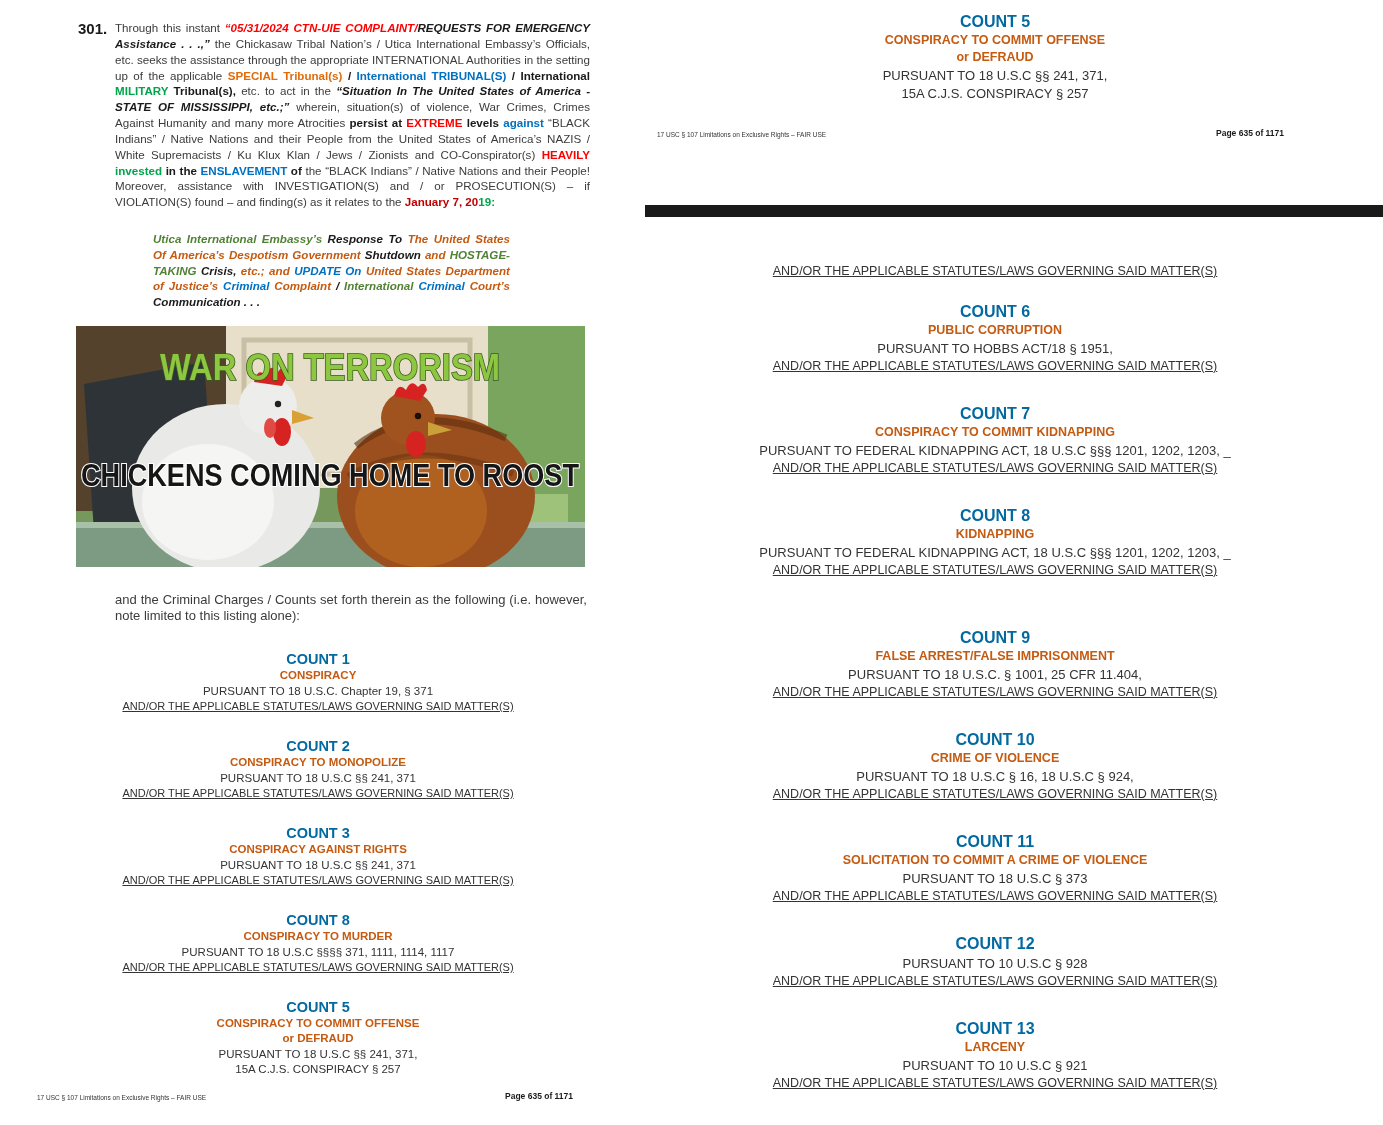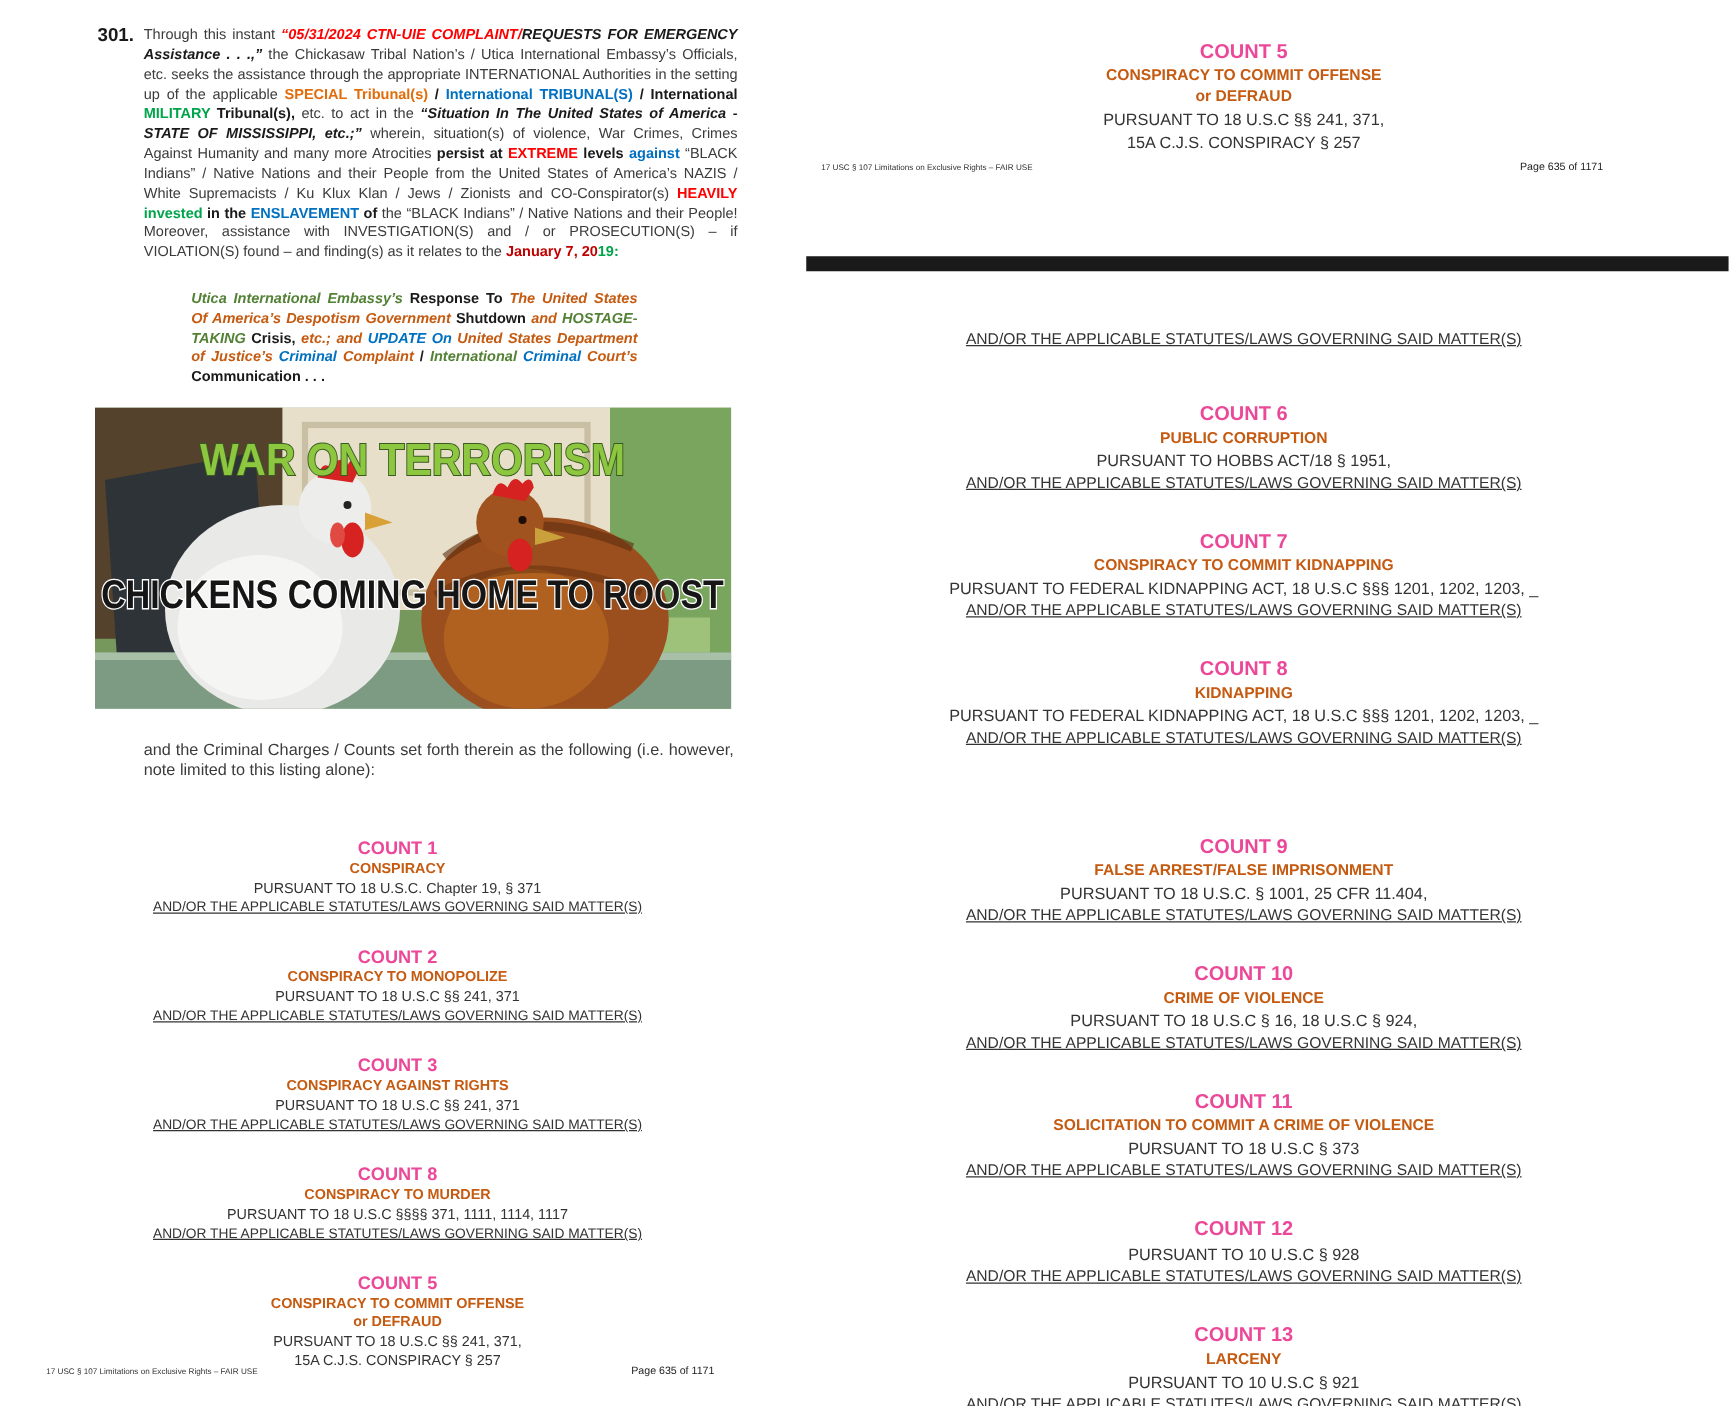--- a/index.html
+++ b/index.html
@@ -20,53 +20,53 @@
   
   .seg-plain{color:#3b3b3b;}
   .seg-b{color:#1a1a1a;font-weight:bold;}
   .seg-bi{color:#1a1a1a;font-weight:bold;font-style:italic;}
   .seg-red-bi{color:#ff0000;font-weight:bold;font-style:italic;}
   .seg-red-b{color:#ff0000;font-weight:bold;}
   .seg-orange-b{color:#e36c0a;font-weight:bold;}
   .seg-blue-b{color:#0070c0;font-weight:bold;}
   .seg-green-b{color:#00a44a;font-weight:bold;}
   .seg-darkred-b{color:#c00000;font-weight:bold;}
-  .seg-black-bi{color:#1a1a1a;font-weight:bold;}
+  .seg-black-bi{color:#1a1a1a;font-weight:bold;font-style:italic;}
   .seg-green-bi{color:#538135;font-weight:bold;font-style:italic;}
   .seg-orange-bi{color:#c55a11;font-weight:bold;font-style:italic;}
   .seg-blue-bi{color:#0070c0;font-weight:bold;font-style:italic;}
 
   .quote-block{position:absolute;left:153px;top:231px;width:357px;
     font-size:11.6px;line-height:15.8px;text-align:justify;}
 
   .meme{position:absolute;left:76px;top:326px;width:509px;height:241px;}
 
   .after-image{position:absolute;left:115px;top:592px;width:472px;
     font-size:13px;line-height:16px;color:#3b3b3b;text-align:justify;}
 
   
   .counts{position:absolute;text-align:center;}
   .counts-left{left:78px;top:650px;width:480px;}
   .counts-right{left:0;top:302px;width:700px;}
   .counts-top-right{left:0;top:12px;width:700px;}
   .count{margin-bottom:24px;}
-  .count-num{font-size:14.5px;line-height:18px;font-weight:bold;color:#ec4899;margin-top:20px;}
+  .count-num{font-size:14.5px;line-height:18px;font-weight:bold;color:#0369a1;}
   .count-title{font-size:11.5px;line-height:15px;font-weight:bold;color:#c55a11;white-space:pre-line;}
   .count-statute{font-size:11.5px;line-height:15px;color:#333;white-space:pre-line;margin-top:1px;}
   .count-andor{font-size:11px;line-height:14px;color:#333;text-decoration:underline;}
   .page-right .count{margin-bottom:29px;}
   .page-right .count-num{font-size:16px;line-height:20px;}
   .page-right .count-title{font-size:12.5px;line-height:17px;}
   .page-right .count-statute{font-size:13px;line-height:18px;}
   .page-right .count-andor{font-size:12.5px;line-height:17px;}
   .counts-right > .count:nth-child(4){padding-top:20px;} 
 
   
   .footer-tiny{position:absolute;font-size:6.5px;color:#333;}
-  .footer-page{position:absolute;font-size:8.5px;font-weight:normal;color:#1a1a1a;}
+  .footer-page{position:absolute;font-size:8.5px;font-weight:bold;color:#1a1a1a;}
   .page-left .footer-tiny{left:37px;top:1094px;}
   .page-left .footer-page{left:505px;top:1091px;}
   .page-right .footer-tiny{left:12px;top:131px;}
   .page-right .footer-page{left:571px;top:128px;}
 
   .separator-bar{position:absolute;left:0;top:205px;width:738px;height:12px;background:#1a1a1a;}
   .continued-andor{position:absolute;left:0;top:264px;width:700px;text-align:center;
     font-size:12.5px;color:#333;text-decoration:underline;}
 </style>
 </head>

